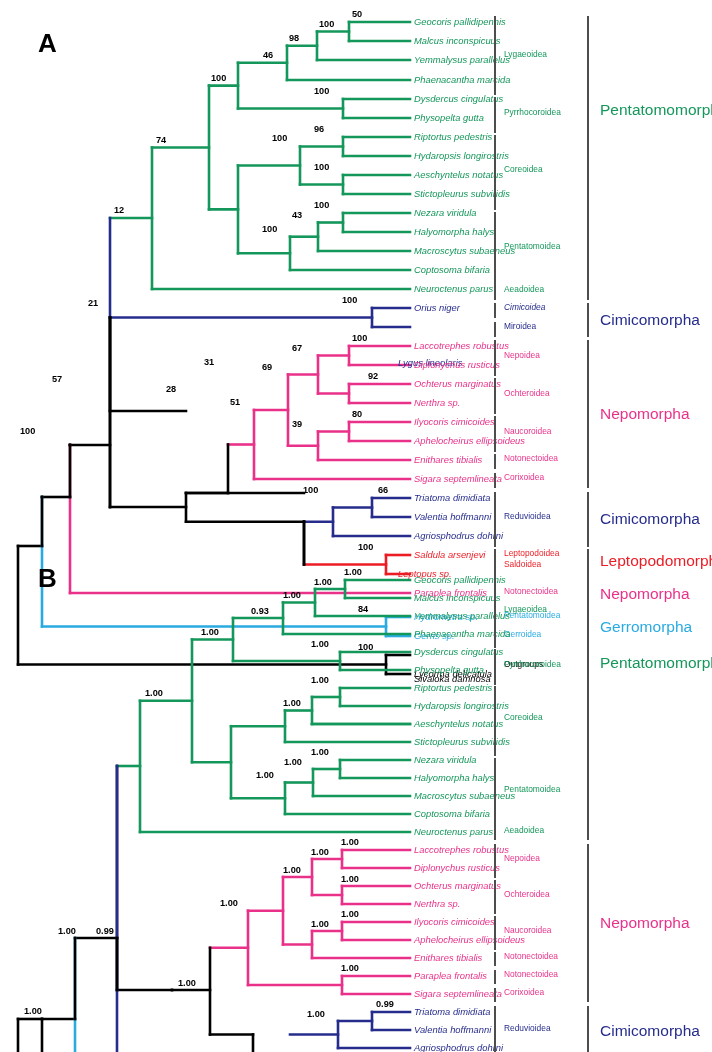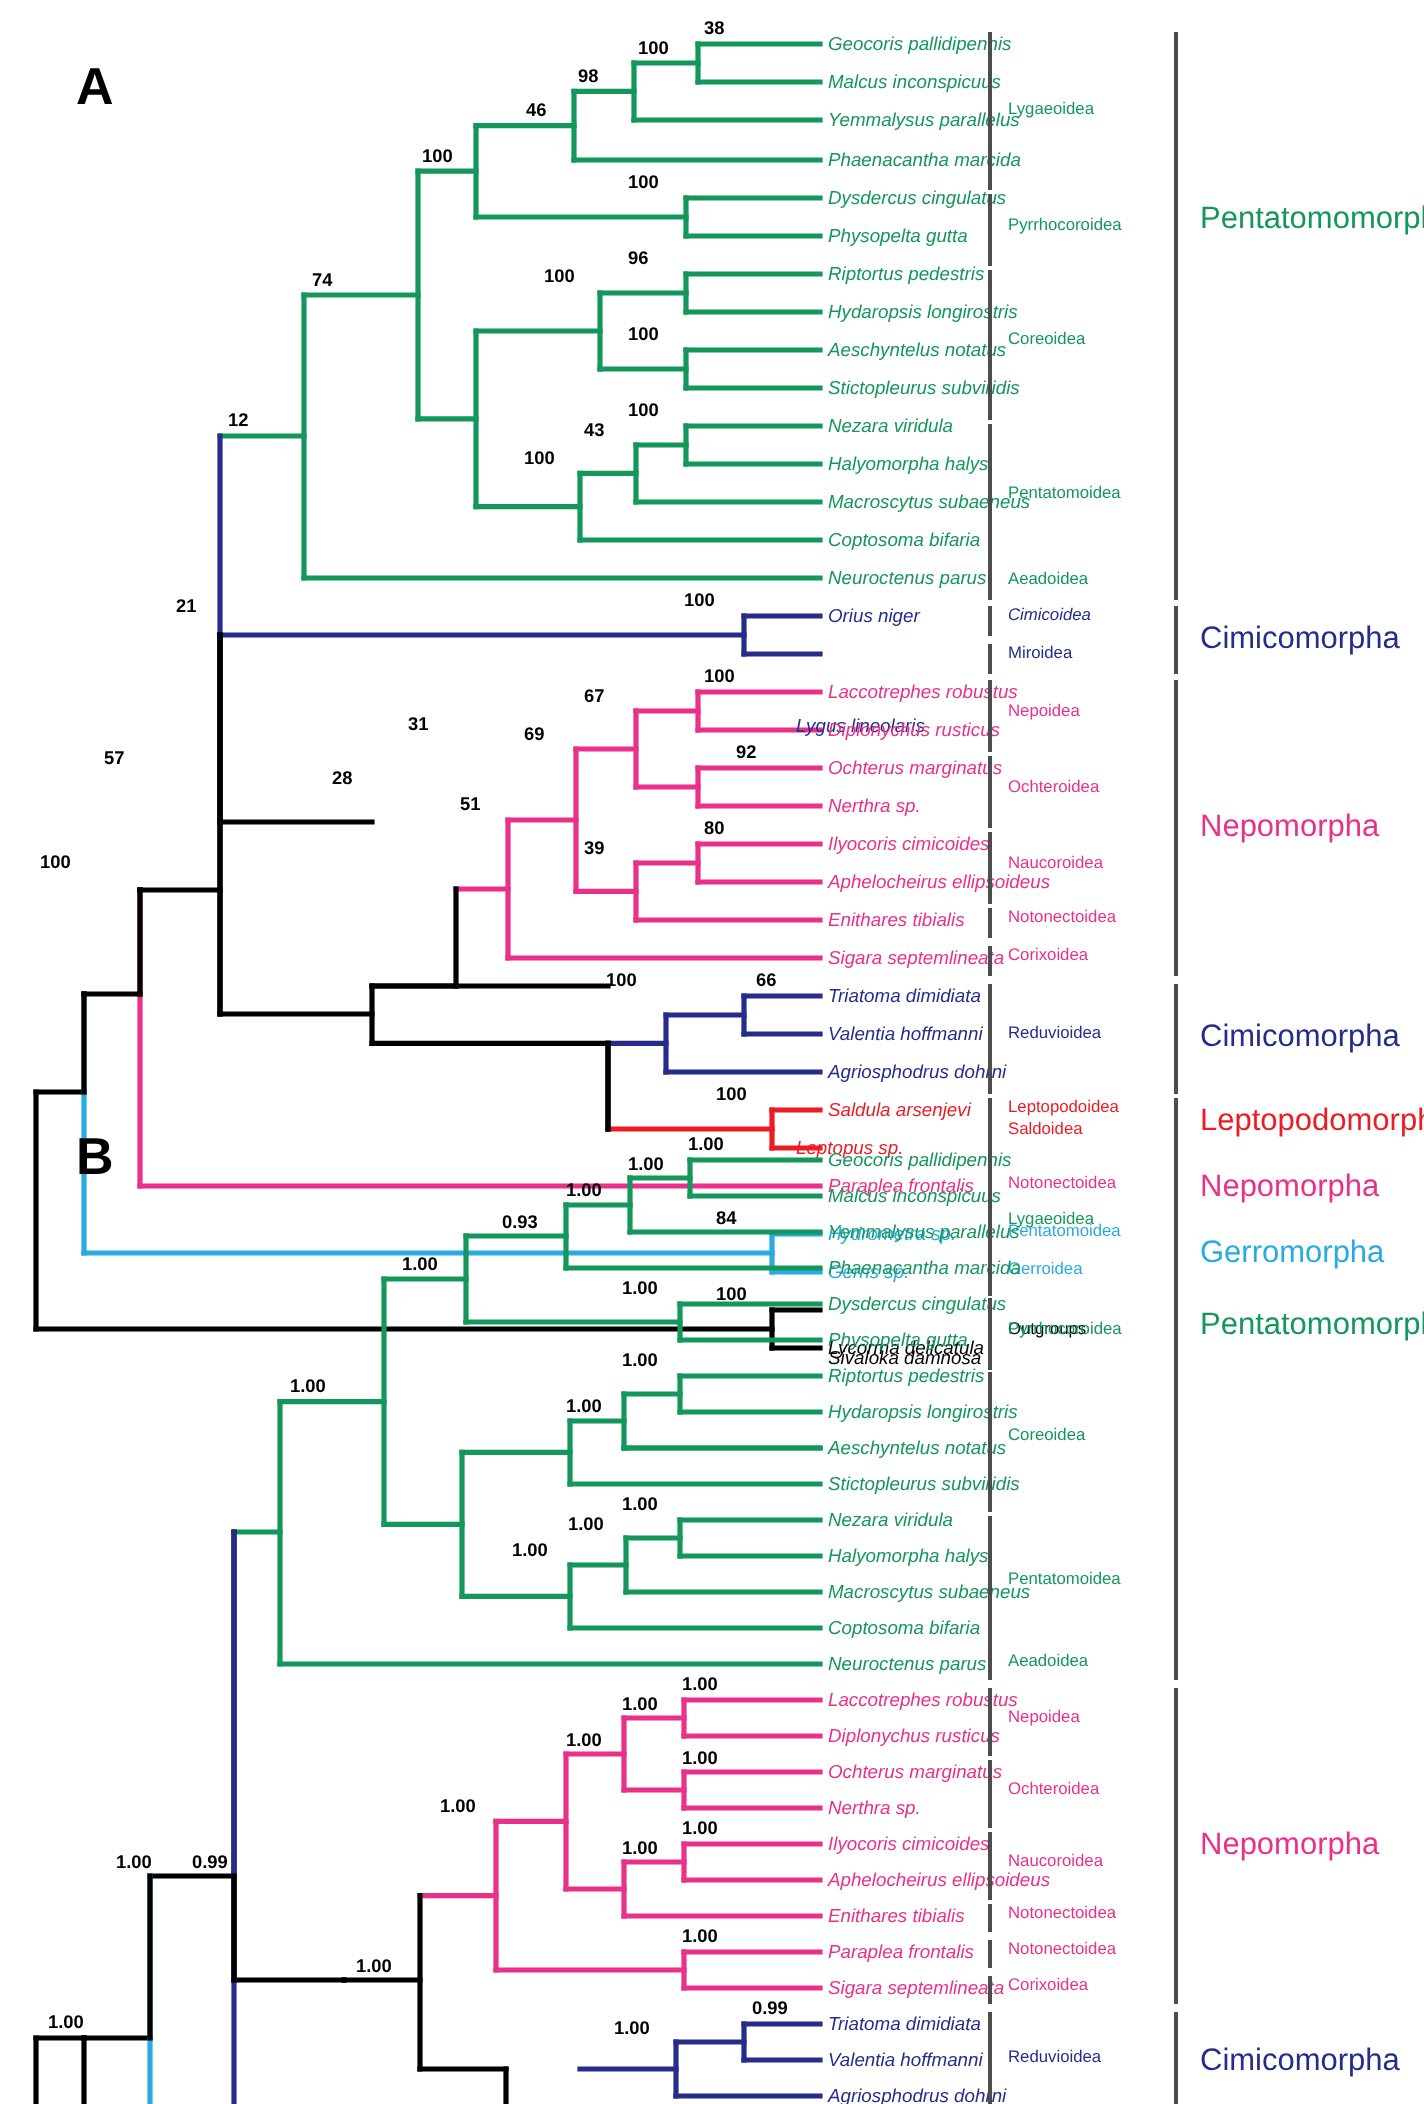--- a/index.html
+++ b/index.html
@@ -235,21 +235,21 @@
   <div class="taxon" style="left:414px;top:512px;color:#262c8c;">Valentia hoffmanni</div>
   <div class="taxon" style="left:414px;top:531px;color:#262c8c;">Agriosphodrus dohrni</div>
   <div class="taxon" style="left:414px;top:550px;color:#ec1c24;">Saldula arsenjevi</div>
   <div class="taxon" style="left:398px;top:569px;color:#ec1c24;">Leptopus sp.</div>
   <div class="taxon" style="left:414px;top:588px;color:#e9318a;">Paraplea frontalis</div>
   <div class="taxon" style="left:414px;top:612px;color:#29abe2;">Hydrometra sp.</div>
   <div class="taxon" style="left:414px;top:631px;color:#29abe2;">Gerris sp.</div>
   <div class="taxon" style="left:414px;top:674px;color:#000000;">Sivaloka damnosa</div>
   <div class="taxon" style="left:414px;top:669px;color:#000000;">Lycorma delicatula</div>
 
-  <div class="support" style="left:352px;top:10px;">38</div>
+  <div class="support" style="left:352px;top:10px;">50</div>
   <div class="support" style="left:319px;top:20px;">100</div>
   <div class="support" style="left:289px;top:34px;">98</div>
   <div class="support" style="left:263px;top:51px;">46</div>
   <div class="support" style="left:314px;top:87px;">100</div>
   <div class="support" style="left:314px;top:125px;">96</div>
   <div class="support" style="left:314px;top:163px;">100</div>
   <div class="support" style="left:272px;top:134px;">100</div>
   <div class="support" style="left:314px;top:201px;">100</div>
   <div class="support" style="left:292px;top:211px;">43</div>
   <div class="support" style="left:262px;top:225px;">100</div>

